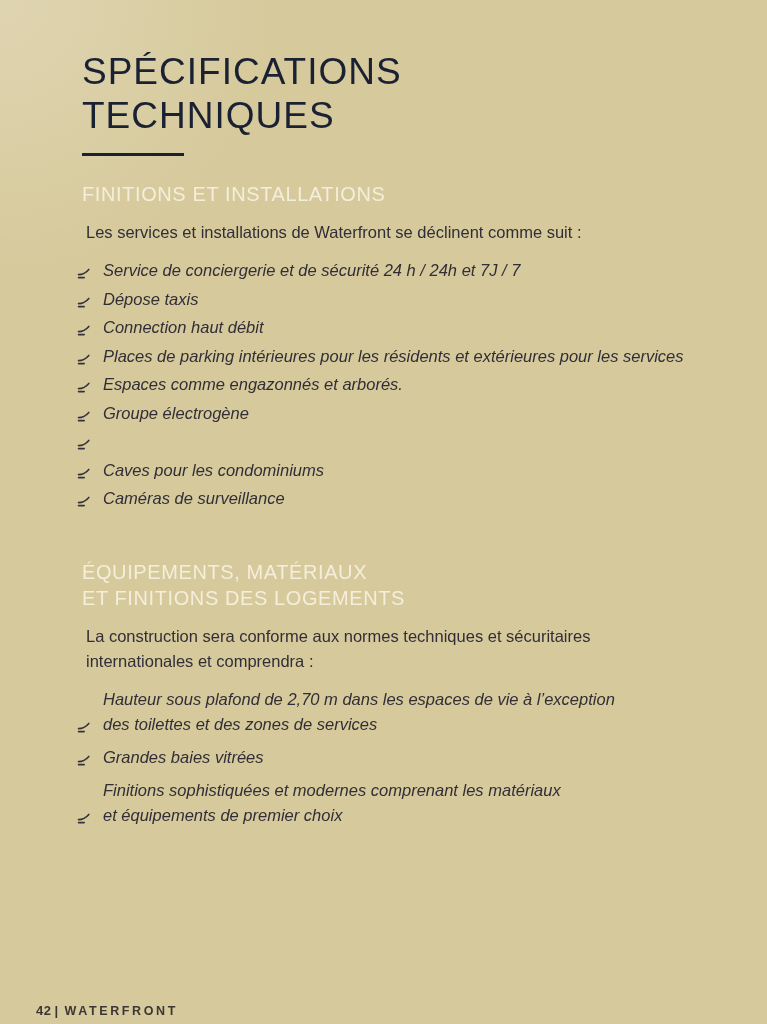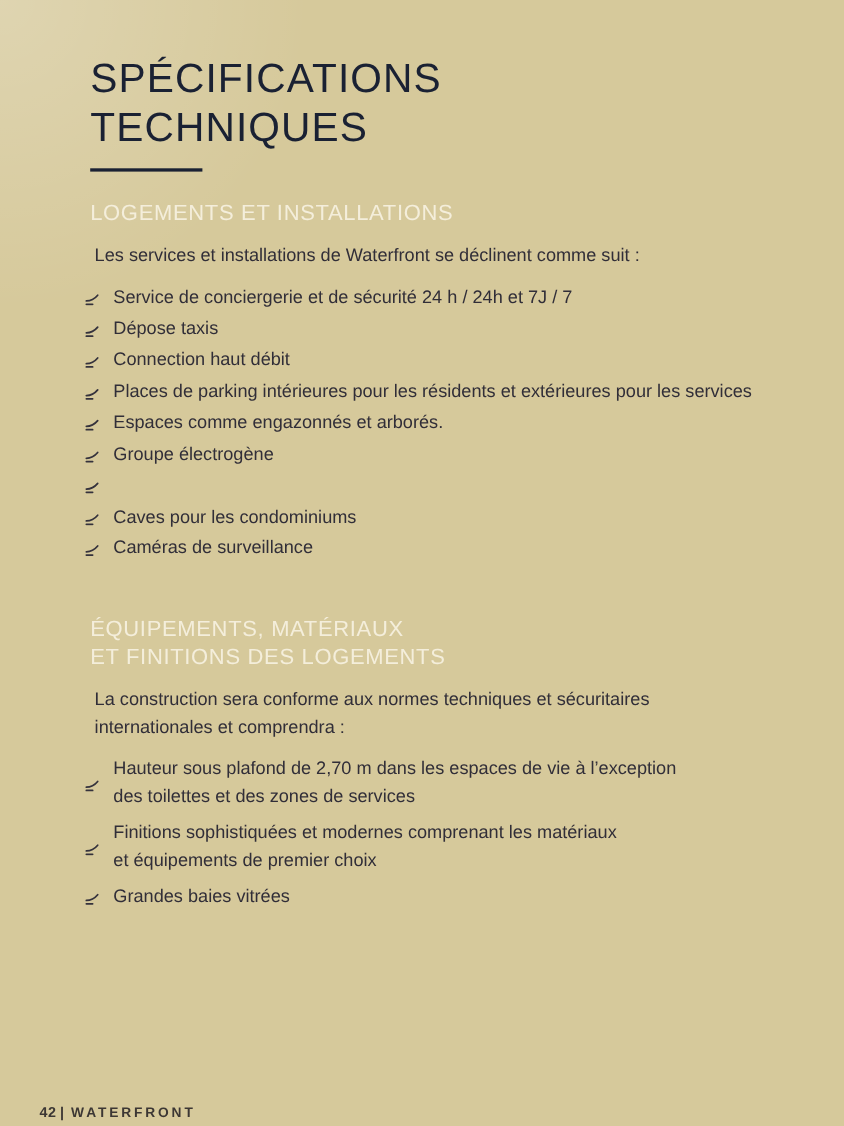--- a/index.html
+++ b/index.html
@@ -57,21 +57,22 @@
     color: #312e38;
     white-space: pre-line;
   }
   ul.items {
     list-style: none;
     margin: 13px 0 0 -5px;
     padding: 0;
   }
   .item {
     display: flex;
-    align-items: center;
+    align-items: flex-end;
+    font-style: italic;
   }
   .list-1 .item { margin-bottom: 3.5px; }
   .list-2 .item { margin-bottom: 8px; }
   .bullet {
     flex: 0 0 17px;
     margin-right: 9px;
     margin-top: 7px;
   }
   .item-text {
     font-size: 16.5px;
@@ -95,21 +96,21 @@
 <body>
 
 <div class="page">
 
   <h1 class="title">SPÉCIFICATIONS
 TECHNIQUES</h1>
   <div class="title-rule"></div>
 
 
   <section class="section-1">
-    <h2 class="sec-heading">LOGEMENTS ET INSTALLATIONS</h2>
+    <h2 class="sec-heading">FINITIONS ET INSTALLATIONS</h2>
     <p class="lead">Les services et installations de Waterfront se déclinent comme suit :</p>
     <ul class="items list-1">
   <li class="item">
     <span class="bullet">
       <svg width="17" height="12" viewBox="0 0 17 12" fill="none" xmlns="http://www.w3.org/2000/svg">
         <path d="M1.5 7.6 C4.5 7.6 7.8 7.2 11.8 2.4" stroke="#35323c" stroke-width="1.6" stroke-linecap="round"></path>
         <path d="M1.5 10.6 H7.2" stroke="#35323c" stroke-width="1.6" stroke-linecap="round"></path>
       </svg>
     </span>
     <span class="item-text">Service de conciergerie et de sécurité 24 h / 24h et 7J / 7</span>
@@ -213,32 +214,32 @@
 des toilettes et des zones de services</span>
   </li>
 
   <li class="item">
     <span class="bullet">
       <svg width="17" height="12" viewBox="0 0 17 12" fill="none" xmlns="http://www.w3.org/2000/svg">
         <path d="M1.5 7.6 C4.5 7.6 7.8 7.2 11.8 2.4" stroke="#35323c" stroke-width="1.6" stroke-linecap="round"></path>
         <path d="M1.5 10.6 H7.2" stroke="#35323c" stroke-width="1.6" stroke-linecap="round"></path>
       </svg>
     </span>
+    <span class="item-text">Grandes baies vitrées</span>
+  </li>
+
+  <li class="item">
+    <span class="bullet">
+      <svg width="17" height="12" viewBox="0 0 17 12" fill="none" xmlns="http://www.w3.org/2000/svg">
+        <path d="M1.5 7.6 C4.5 7.6 7.8 7.2 11.8 2.4" stroke="#35323c" stroke-width="1.6" stroke-linecap="round"></path>
+        <path d="M1.5 10.6 H7.2" stroke="#35323c" stroke-width="1.6" stroke-linecap="round"></path>
+      </svg>
+    </span>
     <span class="item-text">Finitions sophistiquées et modernes comprenant les matériaux
 et équipements de premier choix</span>
-  </li>
-
-  <li class="item">
-    <span class="bullet">
-      <svg width="17" height="12" viewBox="0 0 17 12" fill="none" xmlns="http://www.w3.org/2000/svg">
-        <path d="M1.5 7.6 C4.5 7.6 7.8 7.2 11.8 2.4" stroke="#35323c" stroke-width="1.6" stroke-linecap="round"></path>
-        <path d="M1.5 10.6 H7.2" stroke="#35323c" stroke-width="1.6" stroke-linecap="round"></path>
-      </svg>
-    </span>
-    <span class="item-text">Grandes baies vitrées</span>
   </li>
 </ul>
   </section>
 
   <footer class="footer">
     <span>42</span><span class="sep">|</span><span class="brand">WATERFRONT</span>
   </footer>
 
 </div>
 

